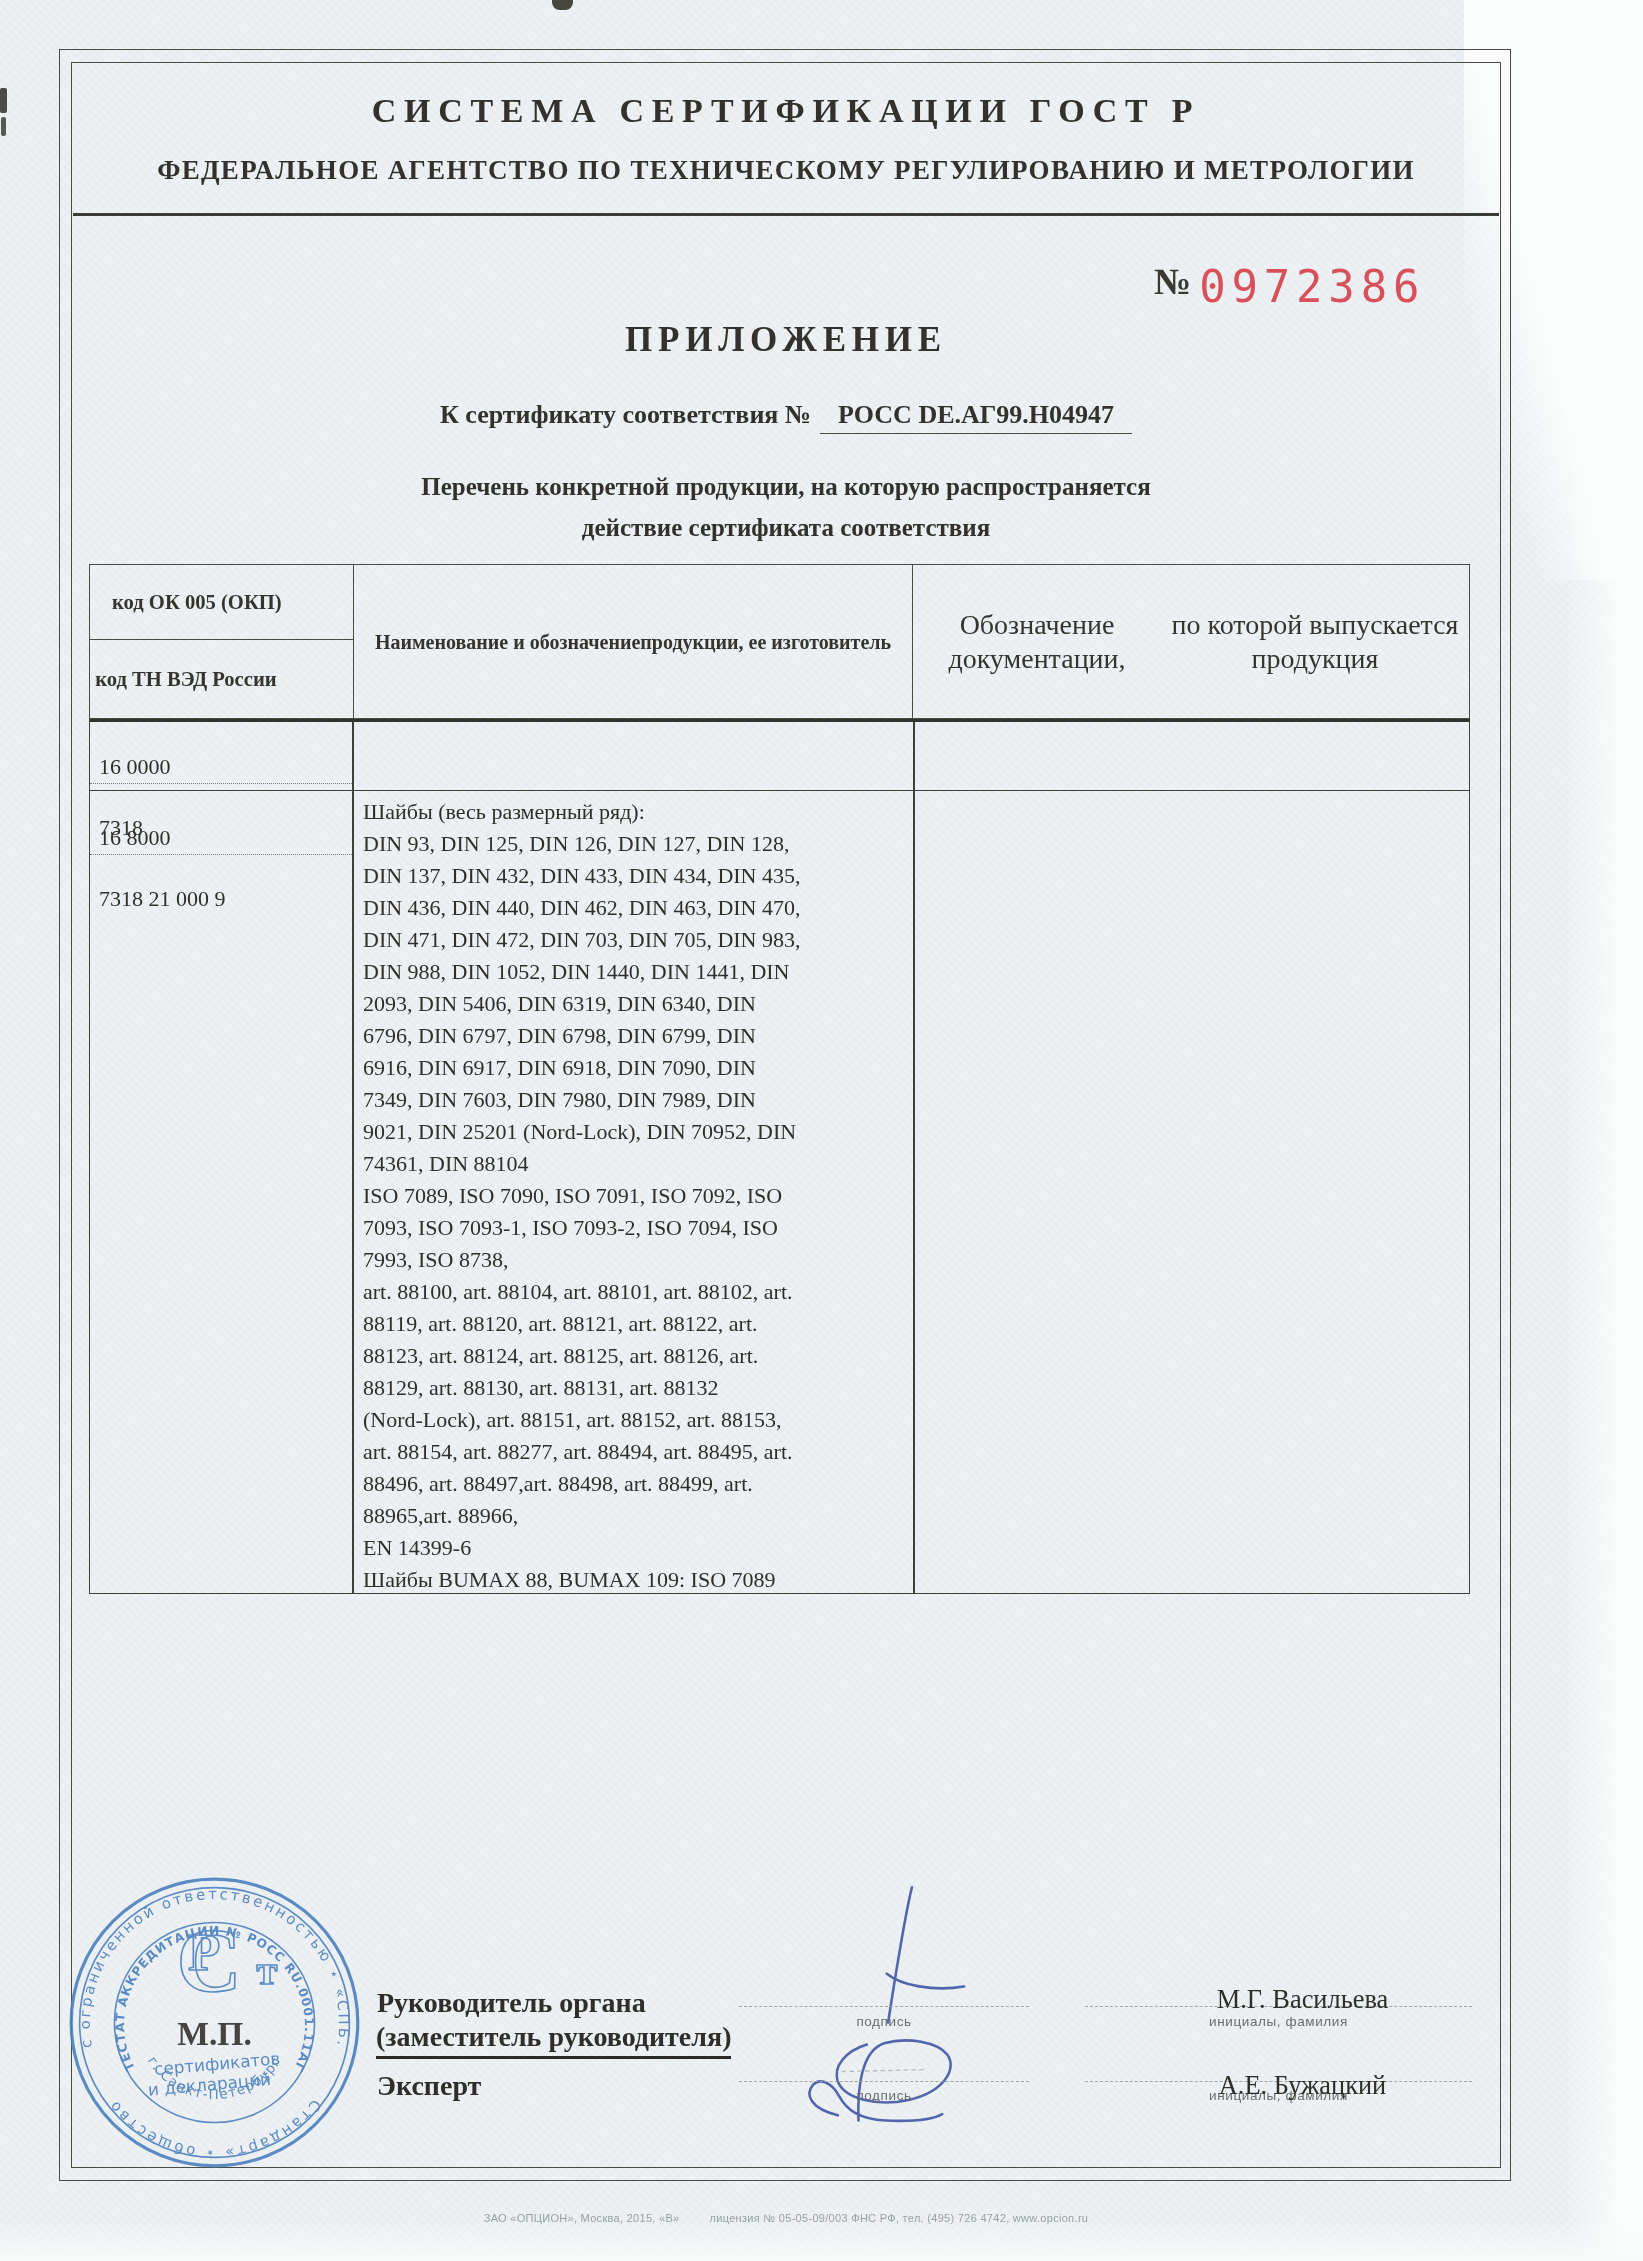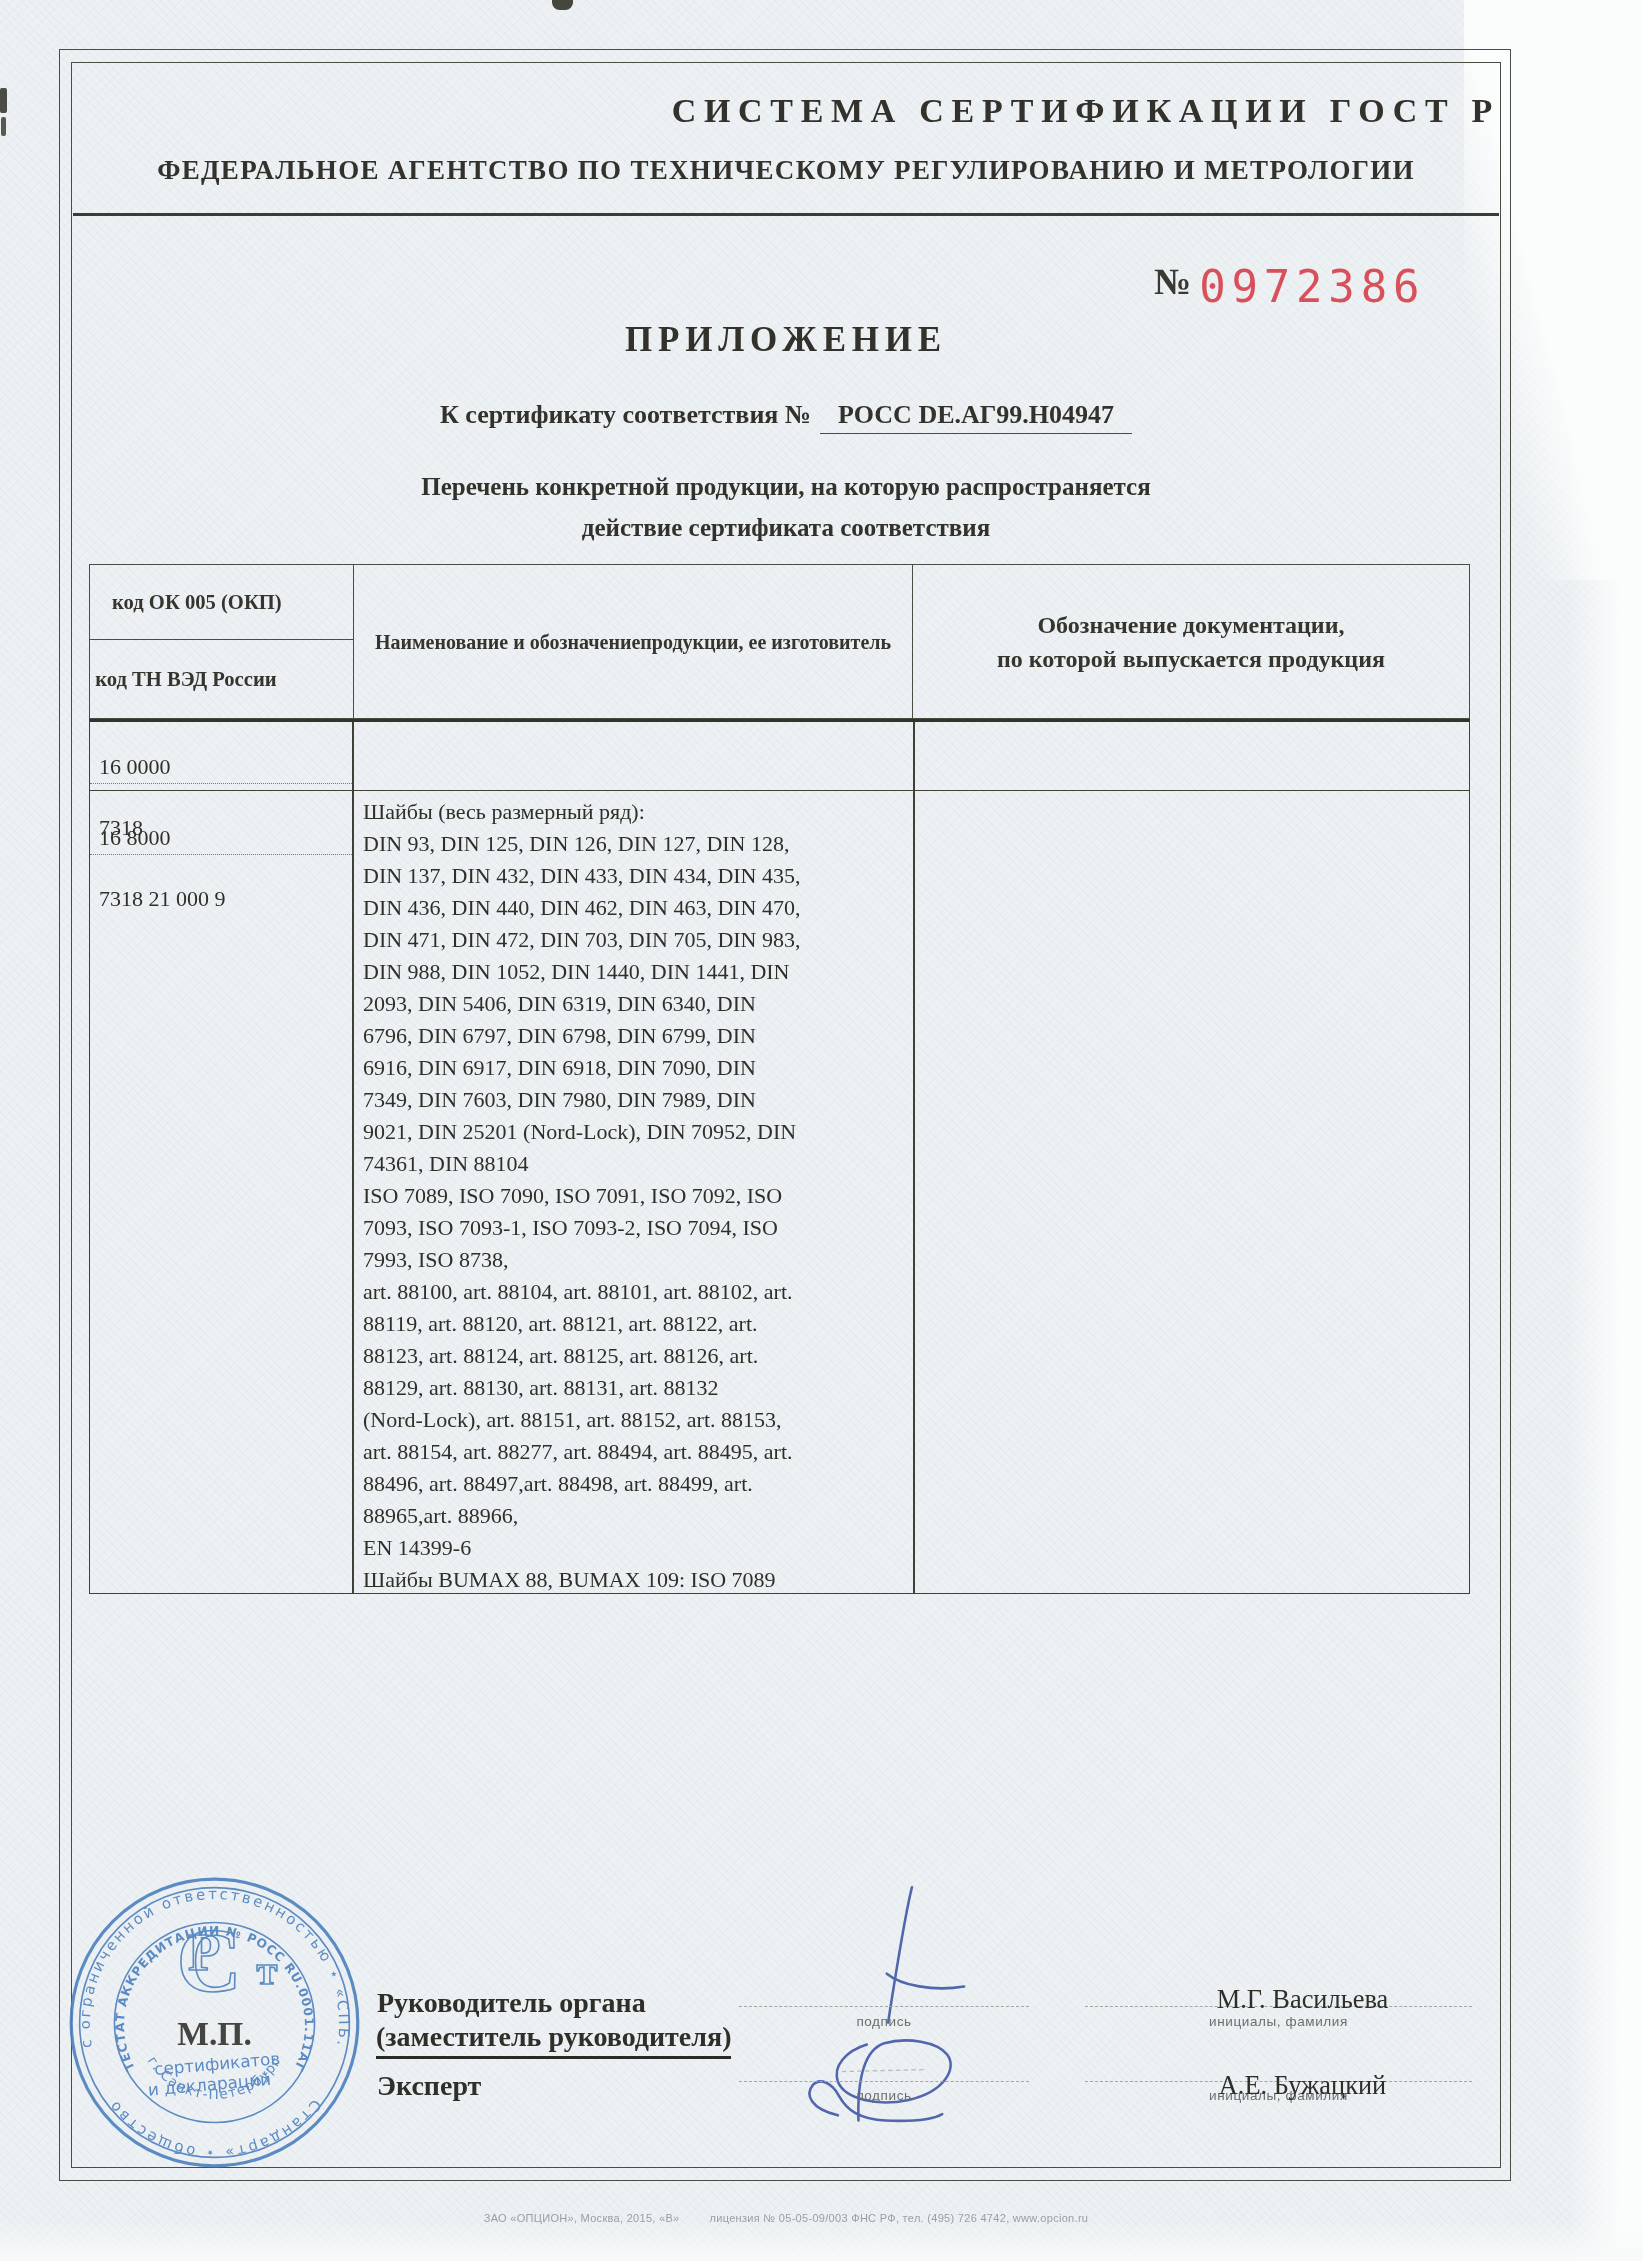--- a/index.html
+++ b/index.html
@@ -27,21 +27,21 @@
   .mark-b{position:absolute;left:1.3px;top:117px;width:5.2px;height:19.3px;background:#585a52;border-radius:1.9px;}
   .mark-c{position:absolute;left:552px;top:0;width:20.6px;height:9.7px;background:#45473f;border-radius:0 0 7.7px 7.7px;}
 
   
   .frame-outer{position:absolute;left:59px;top:49px;width:1450px;height:2130px;
     border:1.9px solid #4b4c44;}
   .frame-inner{position:absolute;left:71px;top:62px;width:1428px;height:2104px;
     border:1.3px solid #4b4c44;}
 
   
-  .sys-title{position:absolute;left:72px;top:92px;width:1428px;text-align:right;
+  .sys-title{position:absolute;left:72px;top:92px;width:1428px;text-align:center;
     font-size:34px;font-weight:bold;letter-spacing:7.7px;color:#32312b;}
   .agency{position:absolute;left:72px;top:155px;width:1428px;text-align:center;
     font-size:27px;font-weight:bold;letter-spacing:1.3px;color:#32312b;}
   .hr-thick{position:absolute;left:73px;top:213px;width:1426px;height:3.2px;background:#3b3c35;}
 
   .num-group{position:absolute;left:1154px;top:260px;white-space:nowrap;}
   .num-sign{font-size:37px;font-weight:bold;color:#3a3a33;vertical-align:7.7px;}
   .num-value{font-family:"DejaVu Sans Mono",monospace;font-size:44px;font-weight:400;
     letter-spacing:5.8px;color:#d8515a;margin-left:8px;}
 
@@ -60,22 +60,22 @@
     border:1.3px solid #4b4c44;box-sizing:border-box;display:flex;}
   .th-col1{width:264px;box-sizing:border-box;border-right:1.3px solid #4b4c44;
     display:flex;flex-direction:column;}
   .th-col1-top{height:75px;box-sizing:border-box;border-bottom:1.3px solid #4b4c44;
     display:flex;align-items:center;padding-left:22px;font-size:20.6px;font-weight:bold;}
   .th-col1-bot{flex:1;display:flex;align-items:center;padding-left:5.2px;
     font-size:20.6px;font-weight:bold;}
   .th-col2{width:559px;box-sizing:border-box;border-right:1.3px solid #4b4c44;
     display:flex;flex-direction:row;align-items:center;justify-content:center;
     font-size:20px;font-weight:bold;line-height:34px;text-align:center;}
-  .th-col3{flex:1;display:flex;flex-direction:column;align-items:center;justify-content:center;
-    font-size:24px;font-weight:bold;line-height:34px;text-align:center;}
+  .th-col3{flex:1;display:flex;align-items:center;justify-content:center;
+    font-size:28px;font-weight:normal;line-height:34px;text-align:center;}
 
   .tbody{position:absolute;left:89px;top:719px;width:1381px;height:875px;
     border:1.9px solid #3f4038;border-top:3.2px solid #32332c;box-sizing:border-box;}
   .tb-v1{position:absolute;left:262px;top:0;width:1.9px;height:100%;background:#3f4038;}
   .tb-v2{position:absolute;left:823px;top:0;width:1.9px;height:100%;background:#3f4038;}
   .tb-row1{position:absolute;left:0;top:0;width:100%;height:69px;
     border-bottom:1.9px solid #3f4038;box-sizing:border-box;}
   .code-line{font-size:22px;line-height:32px;padding-left:9px;color:#2f2e29;margin-top:28px;}
   .dotted-sep{width:100%;border-bottom:1.9px dotted #5c5d55;opacity:.8;}
   .row1-okp{position:absolute;left:0;top:1.3px;width:262px;}

